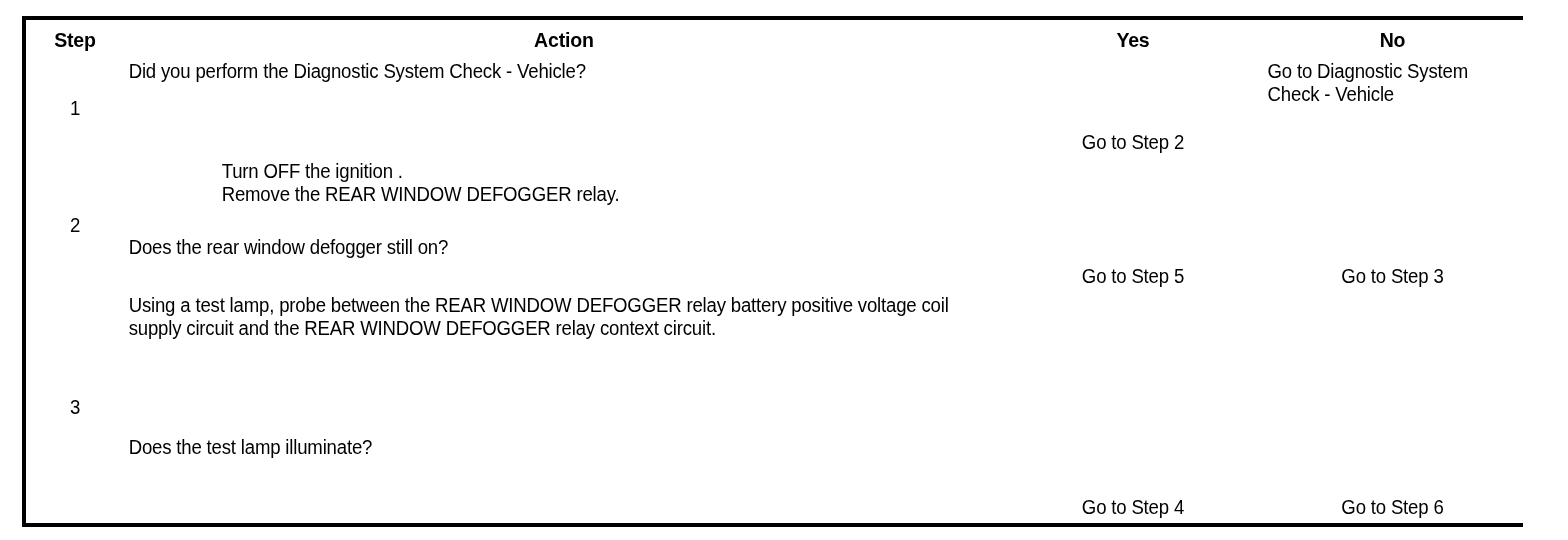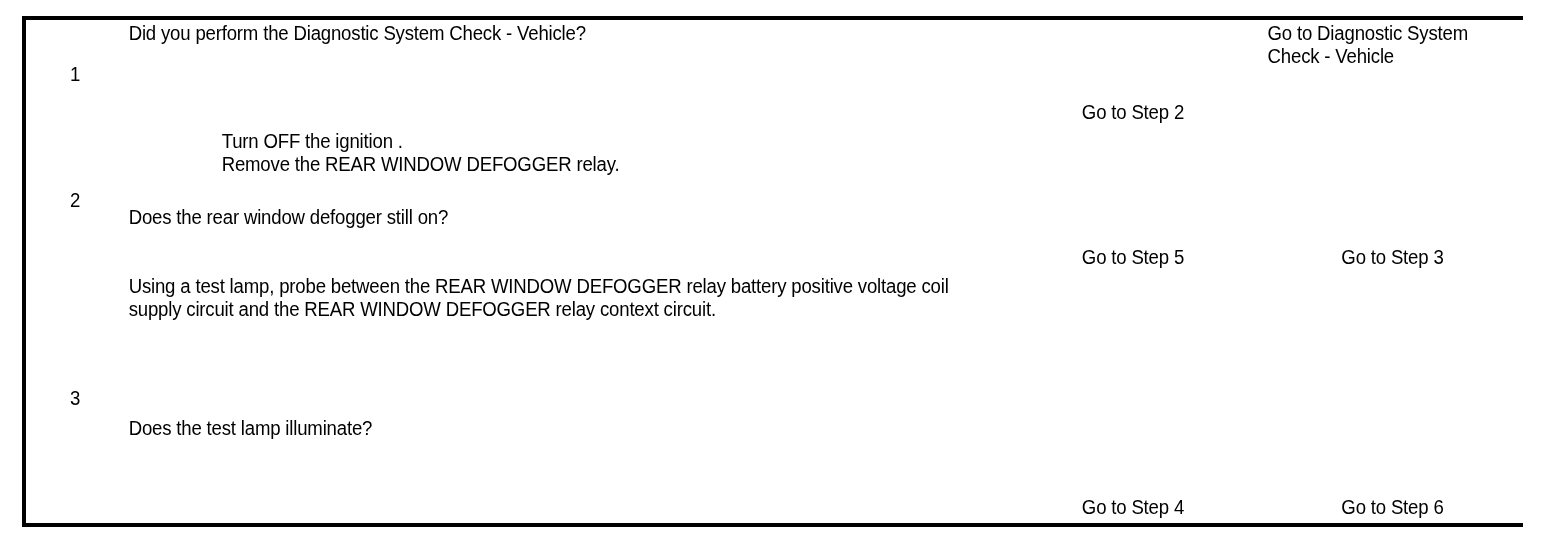--- a/index.html
+++ b/index.html
@@ -123,20 +123,34 @@
 <div id="diag-table">
   <table class="dt">
     <colgroup>
       <col class="col-step">
       <col class="col-action">
       <col class="col-yes">
       <col class="col-no">
     </colgroup>
     <tbody>
 
+      <tr class="hdr">
+        <td class="divider-r divider-b">
+          <div class="cell">Step</div>
+        </td>
+        <td class="divider-r divider-b">
+          <div class="cell">Action</div>
+        </td>
+        <td class="divider-r divider-b">
+          <div class="cell">Yes</div>
+        </td>
+        <td class="divider-b">
+          <div class="cell">No</div>
+        </td>
+      </tr>
 
       <tr class="r1">
         <td class="divider-r divider-b">
           <div class="cell step-cell">1</div>
         </td>
         <td class="divider-r divider-b">
           <div class="cell action-cell">
             <div class="action-line">Did you perform the Diagnostic System Check - Vehicle?</div>
           </div>
         </td>

